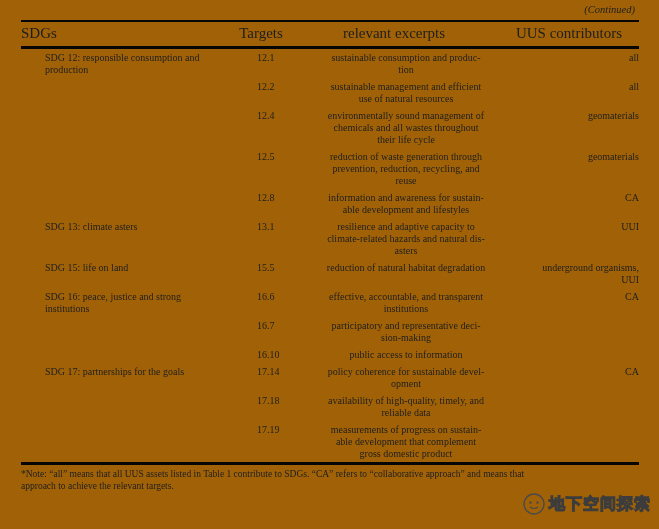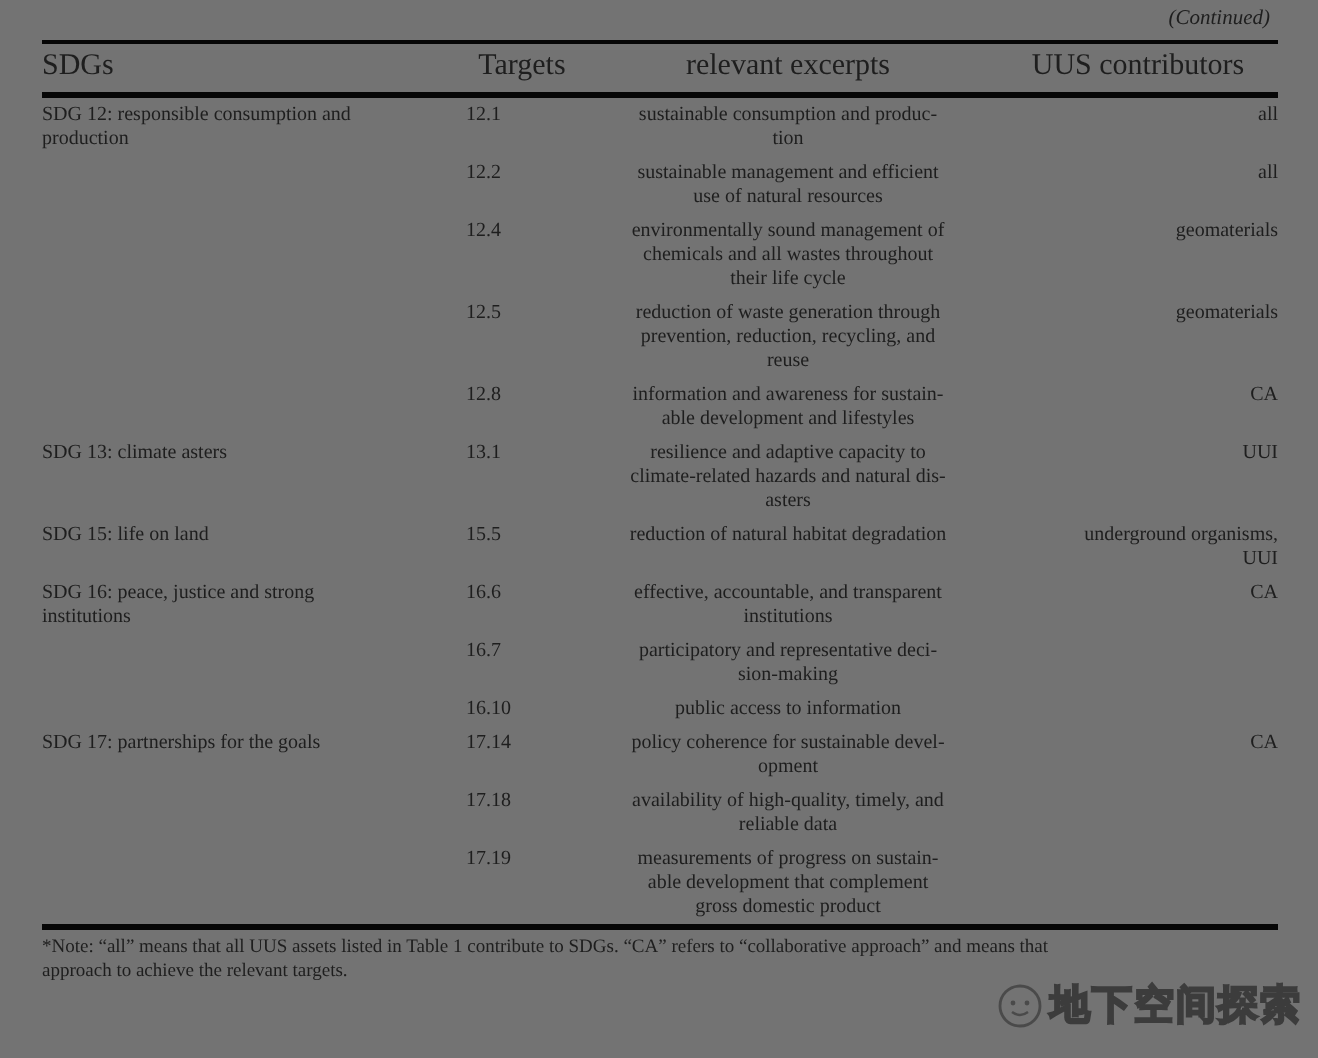--- a/index.html
+++ b/index.html
@@ -4,21 +4,21 @@
 <style>
   html, body {
     margin: 0;
     padding: 0;
     background: #f4f4f2;
   }
   .page {
     position: relative;
     width: 659px;
     height: 529px;
-    background: #737373;
+    background: #a16207;
     font-family: "Liberation Serif", serif;
     color: #1e1e1e;
     overflow: hidden;
   }
   .content {
     position: absolute;
     left: 21px;
     right: 20px;
     top: 4px;
   }
@@ -39,21 +39,21 @@
   }
   .thead .h-sdgs { text-align: left; }
   .thead .h-center { text-align: center; }
   .trow {
     display: grid;
     grid-template-columns: 212px 56px 210px 140px;
     font-size: 10px;
     line-height: 12px;
     padding: 2.5px 0;
   }
-  .cell { white-space: pre-line; }
+  .cell { white-space: pre-line; margin-left: 24px; }
   .c-sdg { text-align: left; padding-right: 8px; }
   .c-target { text-align: left; }
   .c-excerpt { text-align: center; padding: 0 4px; }
   .c-contrib { text-align: right; }
   .note {
     font-size: 9.5px;
     line-height: 11.5px;
     margin-top: 4px;
   }
   .note .nline {
@@ -67,21 +67,21 @@
     bottom: 13px;
     display: flex;
     align-items: center;
     gap: 3px;
     pointer-events: none;
   }
   .wm-icon { display: inline-block; width: 24px; height: 24px; }
   .wm-text {
     font-family: Liberation Sans, sans-serif;
     font-weight: 700;
-    font-size: 20px;
+    font-size: 16px;
     letter-spacing: 1px;
     color: rgba(255,255,255,0.05);
     -webkit-text-stroke: 1.1px #3c3c3c;
   }
 </style>
 </head>
 <body>
 
 <div class="page">
   <div class="content">

